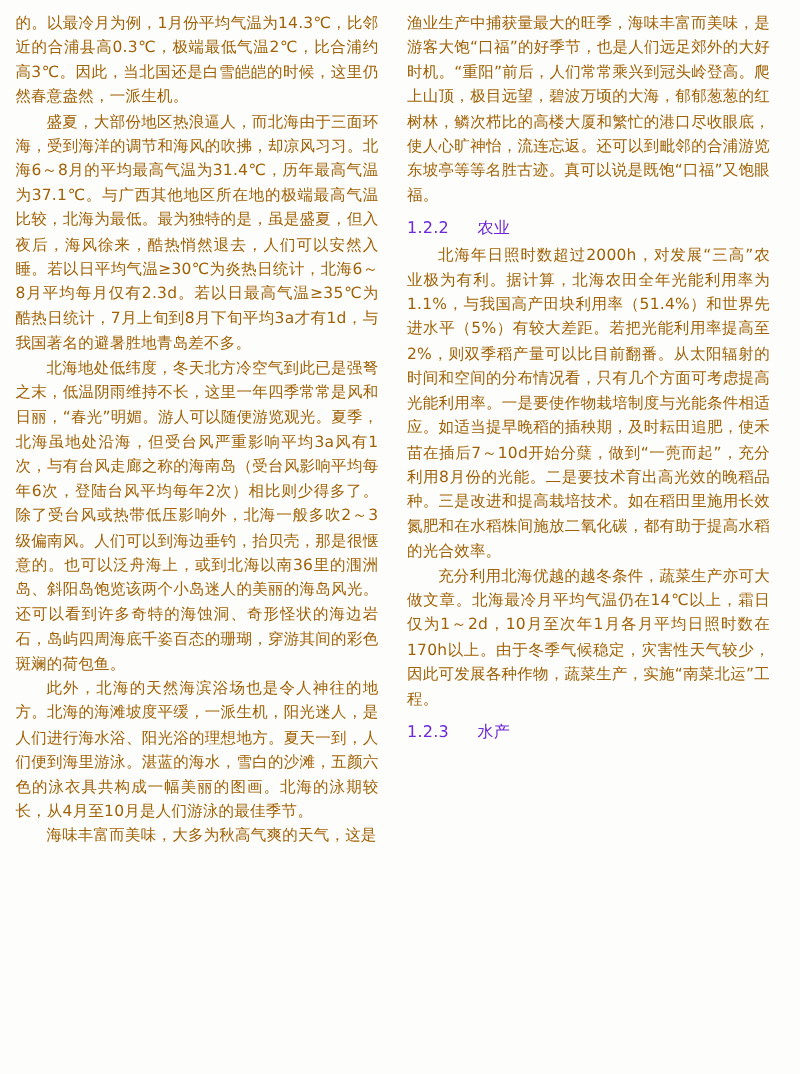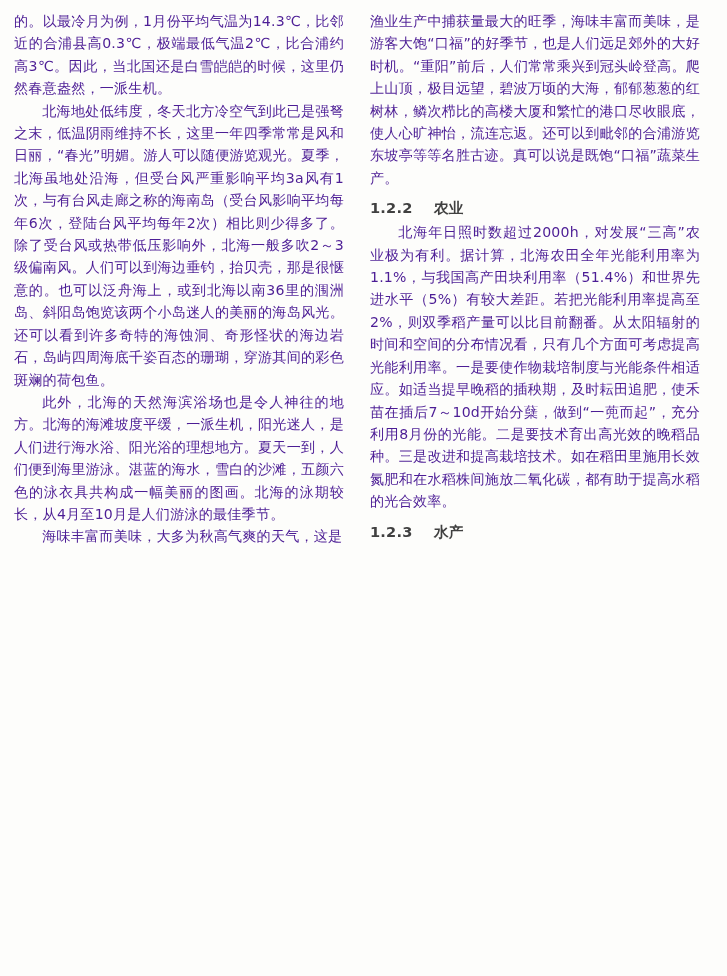--- a/index.html
+++ b/index.html
@@ -31,59 +31,61 @@
     flex-direction: column;
   }
   p.para {
     margin: 0;
     font-size: 14.1px;
     line-height: 22.4px;
     text-align: justify;
     text-justify: inter-ideograph;
     text-indent: 2em;
     letter-spacing: 0.2px;
-    color: #4c1d95;
+    color: #a16207;
   }
   p.noindent {
     text-indent: 0;
   }
   h3.heading {
     margin: 7px 0 2px 0;
     font-size: 14.6px;
     line-height: 23px;
-    font-weight: bold;
+    font-weight: normal;
     letter-spacing: 0.2px;
-    color: #404040;
+    color: #6d28d9;
     text-indent: 0;
   }
   h3.heading .num {
     display: inline-block;
     min-width: 50px;
   }
   h3.heading .ttl {
     display: inline-block;
     padding-left: 14px;
   }
 </style>
 </head>
 <body>
 
 <div class="page">
 
   <div class="col">
     <p class="para noindent">的。以最冷月为例，1月份平均气温为14.3℃，比邻近的合浦县高0.3℃，极端最低气温2℃，比合浦约高3℃。因此，当北国还是白雪皑皑的时候，这里仍然春意盎然，一派生机。</p>
+    <p class="para">盛夏，大部份地区热浪逼人，而北海由于三面环海，受到海洋的调节和海风的吹拂，却凉风习习。北海6～8月的平均最高气温为31.4℃，历年最高气温为37.1℃。与广西其他地区所在地的极端最高气温比较，北海为最低。最为独特的是，虽是盛夏，但入夜后，海风徐来，酷热悄然退去，人们可以安然入睡。若以日平均气温≥30℃为炎热日统计，北海6～8月平均每月仅有2.3d。若以日最高气温≥35℃为酷热日统计，7月上旬到8月下旬平均3a才有1d，与我国著名的避暑胜地青岛差不多。</p>
     <p class="para">北海地处低纬度，冬天北方冷空气到此已是强弩之末，低温阴雨维持不长，这里一年四季常常是风和日丽，“春光”明媚。游人可以随便游览观光。夏季，北海虽地处沿海，但受台风严重影响平均3a风有1次，与有台风走廊之称的海南岛（受台风影响平均每年6次，登陆台风平均每年2次）相比则少得多了。除了受台风或热带低压影响外，北海一般多吹2～3级偏南风。人们可以到海边垂钓，抬贝壳，那是很惬意的。也可以泛舟海上，或到北海以南36里的涠洲岛、斜阳岛饱览该两个小岛迷人的美丽的海岛风光。还可以看到许多奇特的海蚀洞、奇形怪状的海边岩石，岛屿四周海底千姿百态的珊瑚，穿游其间的彩色斑斓的荷包鱼。</p>
     <p class="para">此外，北海的天然海滨浴场也是令人神往的地方。北海的海滩坡度平缓，一派生机，阳光迷人，是人们进行海水浴、阳光浴的理想地方。夏天一到，人们便到海里游泳。湛蓝的海水，雪白的沙滩，五颜六色的泳衣具共构成一幅美丽的图画。北海的泳期较长，从4月至10月是人们游泳的最佳季节。</p>
     <p class="para">海味丰富而美味，大多为秋高气爽的天气，这是</p>
   </div>
 
   <div class="col">
-    <p class="para noindent">渔业生产中捕获量最大的旺季，海味丰富而美味，是游客大饱“口福”的好季节，也是人们远足郊外的大好时机。“重阳”前后，人们常常乘兴到冠头岭登高。爬上山顶，极目远望，碧波万顷的大海，郁郁葱葱的红树林，鳞次栉比的高楼大厦和繁忙的港口尽收眼底，使人心旷神怡，流连忘返。还可以到毗邻的合浦游览东坡亭等等名胜古迹。真可以说是既饱“口福”蔬菜生产。</p>
+    <p class="para noindent">渔业生产中捕获量最大的旺季，海味丰富而美味，是游客大饱“口福”的好季节，也是人们远足郊外的大好时机。“重阳”前后，人们常常乘兴到冠头岭登高。爬上山顶，极目远望，碧波万顷的大海，郁郁葱葱的红树林，鳞次栉比的高楼大厦和繁忙的港口尽收眼底，使人心旷神怡，流连忘返。还可以到毗邻的合浦游览东坡亭等等名胜古迹。真可以说是既饱“口福”又饱眼福。</p>
     <h3 class="heading">
       <span class="num">1.2.2</span><span class="ttl">农业</span>
     </h3>
     <p class="para">北海年日照时数超过2000h，对发展“三高”农业极为有利。据计算，北海农田全年光能利用率为1.1%，与我国高产田块利用率（51.4%）和世界先进水平（5%）有较大差距。若把光能利用率提高至2%，则双季稻产量可以比目前翻番。从太阳辐射的时间和空间的分布情况看，只有几个方面可考虑提高光能利用率。一是要使作物栽培制度与光能条件相适应。如适当提早晚稻的插秧期，及时耘田追肥，使禾苗在插后7～10d开始分蘖，做到“一蔸而起”，充分利用8月份的光能。二是要技术育出高光效的晚稻品种。三是改进和提高栽培技术。如在稻田里施用长效氮肥和在水稻株间施放二氧化碳，都有助于提高水稻的光合效率。</p>
+    <p class="para">充分利用北海优越的越冬条件，蔬菜生产亦可大做文章。北海最冷月平均气温仍在14℃以上，霜日仅为1～2d，10月至次年1月各月平均日照时数在170h以上。由于冬季气候稳定，灾害性天气较少，因此可发展各种作物，蔬菜生产，实施“南菜北运”工程。</p>
     <h3 class="heading">
       <span class="num">1.2.3</span><span class="ttl">水产</span>
     </h3>
   </div>
 
 </div>
 
 </body></html>

